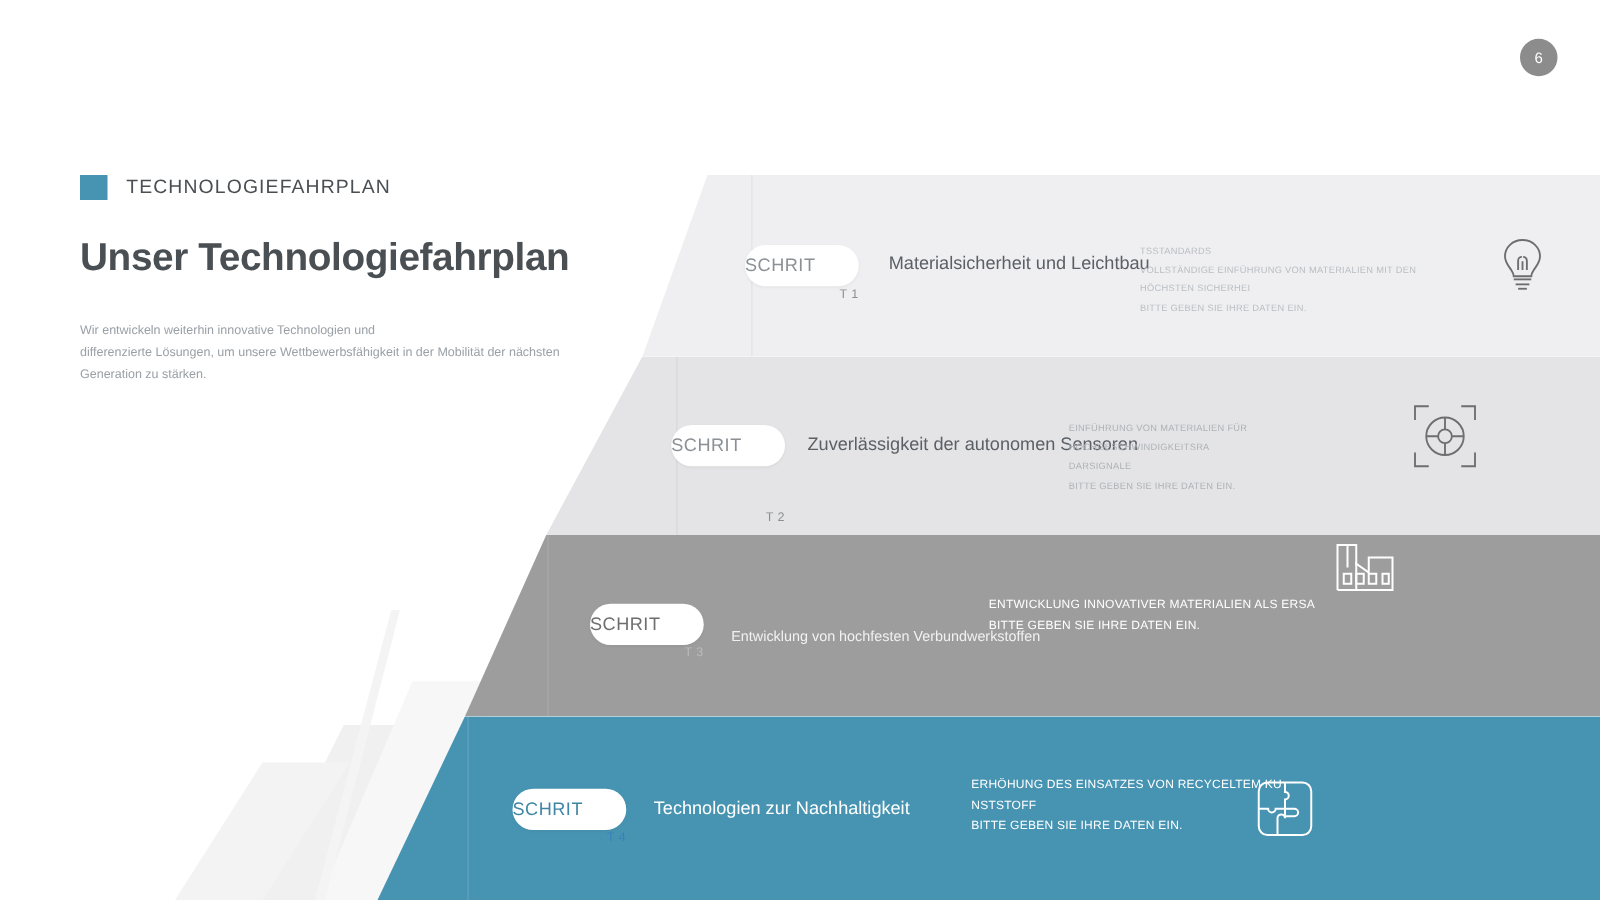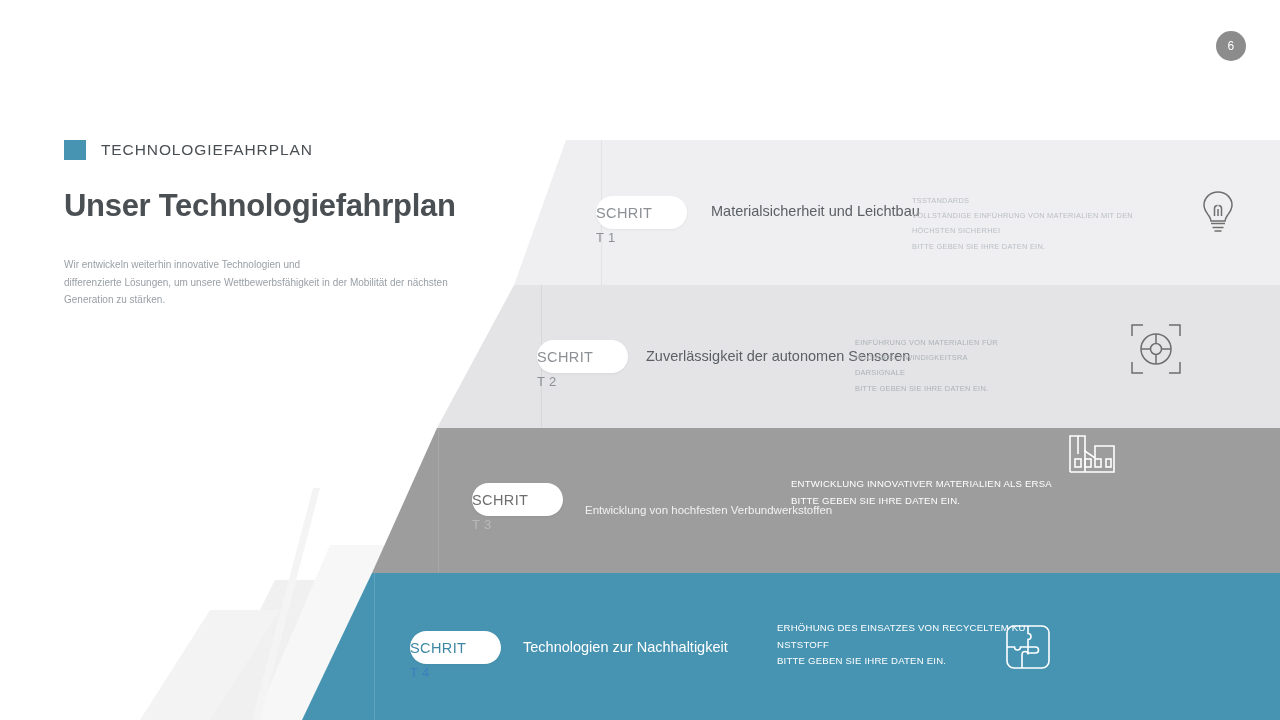--- a/index.html
+++ b/index.html
@@ -52,40 +52,40 @@
 
   .pill{
     position:absolute;
     background:#ffffff;border-radius:22px;
     display:flex;align-items:center;
     font-size:14.5px;letter-spacing:.4px;
     box-shadow:0 1px 3px rgba(0,0,0,.05);
   }
   .pill-sub{
     position:absolute;
-    font-size:13px;letter-spacing:.4px;text-align:left;
+    font-size:10px;letter-spacing:.4px;text-align:right;
   }
   .band-title{
     position:absolute;
     font-size:14.5px;white-space:nowrap;
   }
   .band-desc{
     position:absolute;
     font-size:7.4px;line-height:2.05;letter-spacing:.25px;
   }
   .band-desc.big{font-size:9.6px;line-height:1.72;letter-spacing:.2px;}
   .band-icon{position:absolute;}
 
   
   .b1 .pill{color:#8b9095;}
   .b1 .pill-sub{color:#8b9095;}
   .b1 .band-title{color:#5b6066;}
   .b1 .band-desc{color:#b9bec3;}
   .b2 .pill{color:#8b9095;}
-  .b2 .pill-sub{color:#8b9095;}
+  .b2 .pill-sub{color:#8b9095;margin-top:35px;}
   .b2 .band-title{color:#5b6066;}
   .b2 .band-desc{color:#adb2b7;}
   .b3 .pill{color:#6e6e6e;}
   .b3 .pill-sub{color:#ffffff;}
   .b3 .band-title{color:#f1f1f1;margin-top:12px;}
   .b3 .band-desc{color:#ffffff;}
   .b4 .pill{color:#3f86a4;}
   .b4 .pill-sub{color:#1d4ed8;}
   .b4 .band-title{color:#ffffff;}
   .b4 .band-desc{color:#ffffff;}

